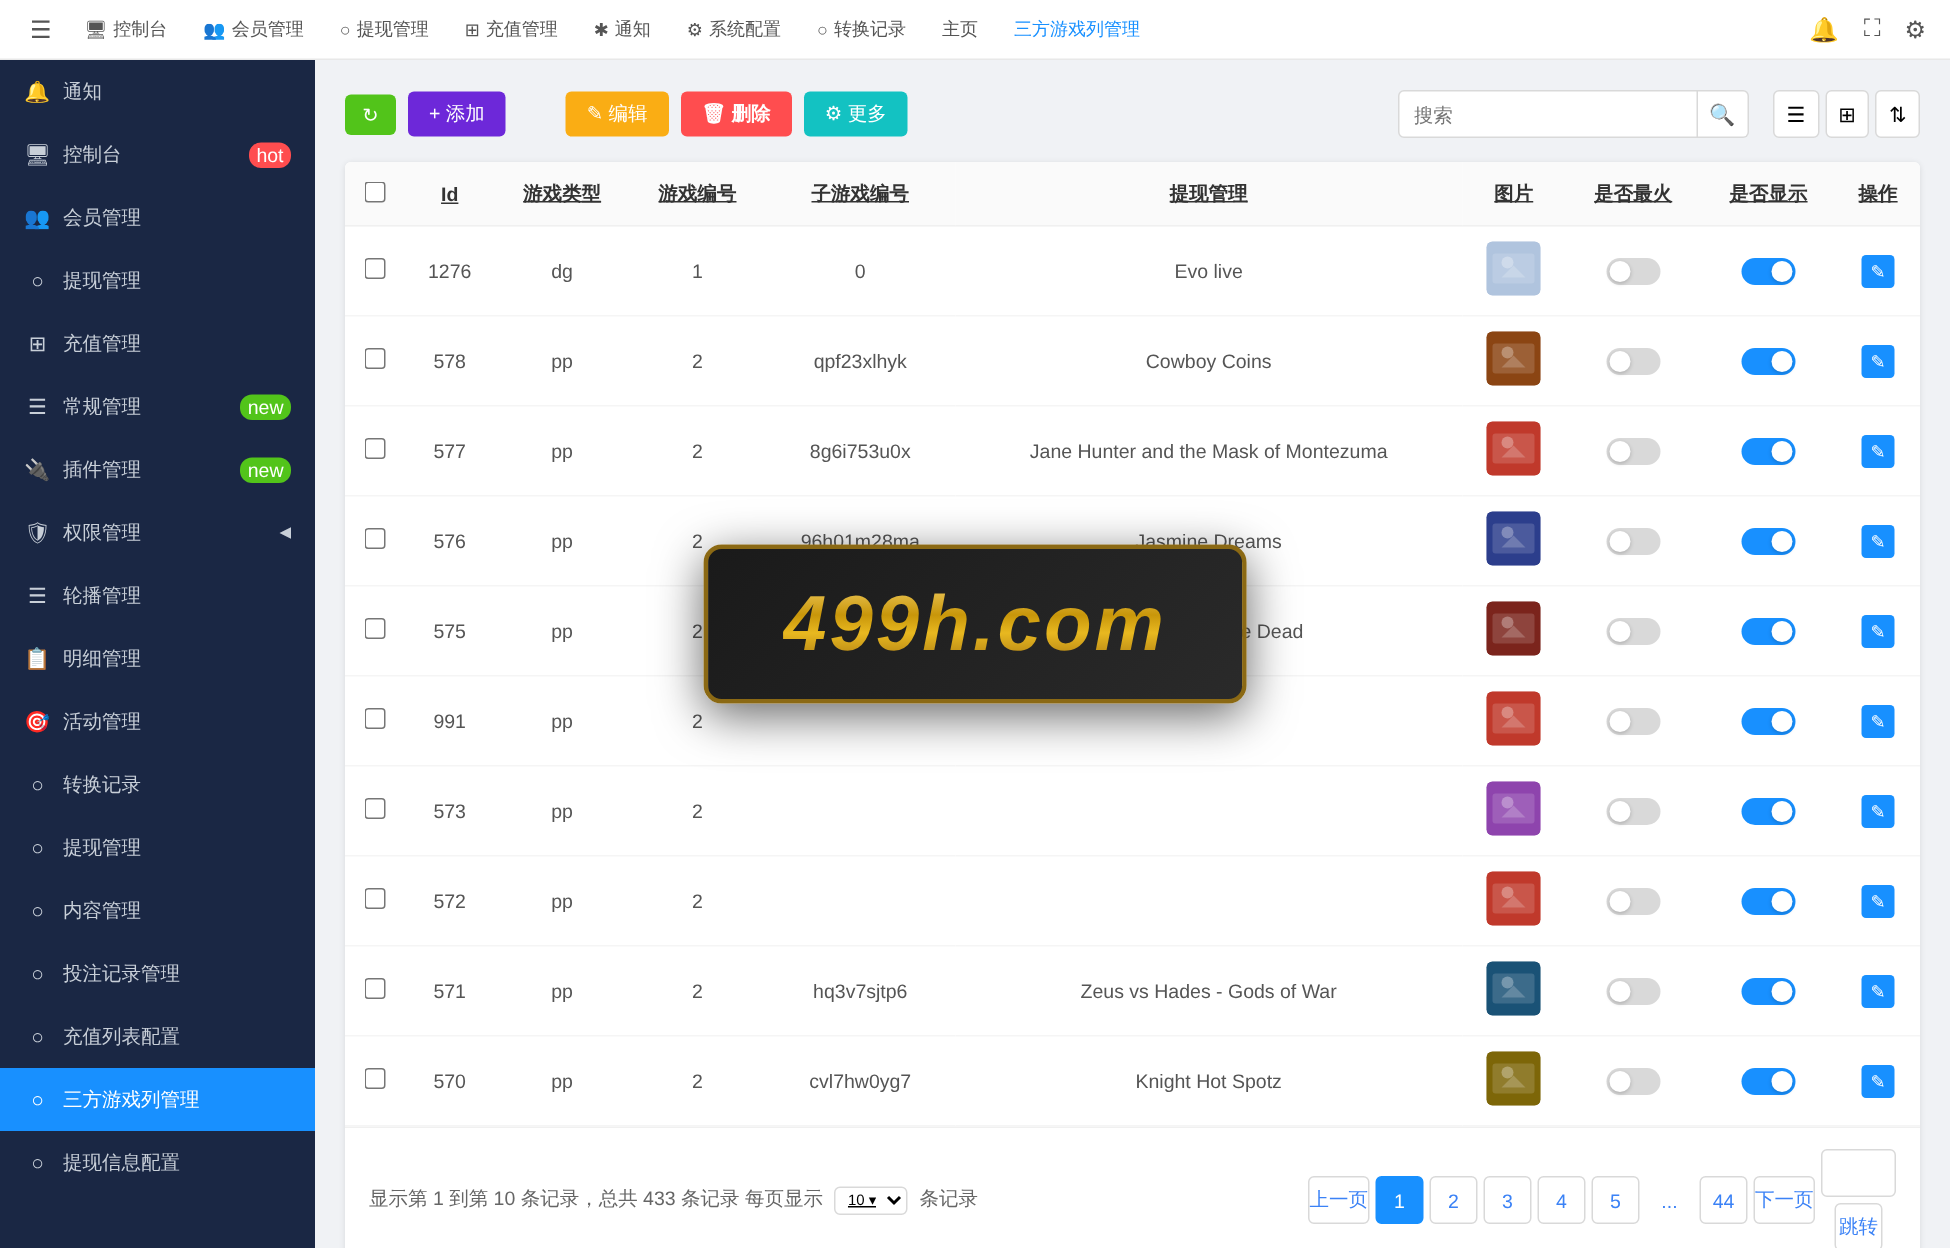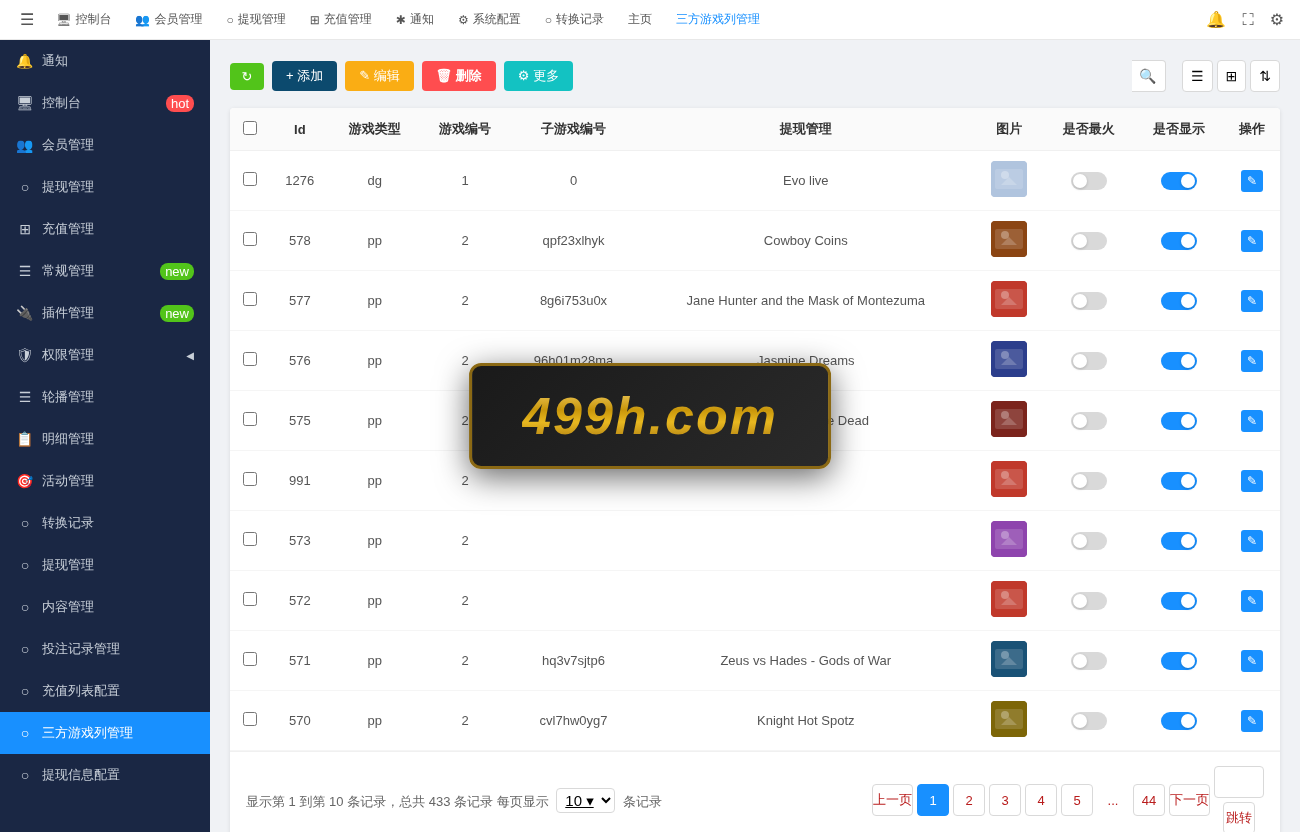--- a/index.html
+++ b/index.html
@@ -106,22 +106,22 @@
       align-items: center;
       gap: 4px;
       padding: 6px 14px;
       border: none;
       border-radius: 4px;
       cursor: pointer;
       font-size: 13px;
       color: #fff;
     }
     .btn-refresh { background: #52c41a; width: 34px; padding: 6px; justify-content: center; }
-    .btn-add { background: #0c4a6e; }
-    .btn-edit { background: #faad14; }
+    .btn-add { background: #6d28d9; }
+    .btn-edit { background: #faad14; margin-left: 32px; }
     .btn-delete { background: #ff4d4f; font-weight: bold; }
     .btn-more { background: #13c2c2; }
     .search-box {
       margin-left: auto;
       display: flex;
       align-items: center;
     }
     .search-input {
       border: 1px solid #d9d9d9;
       border-radius: 4px 0 0 4px;
@@ -176,20 +176,21 @@
       background: #fafafa;
       border-bottom: 1px solid #f0f0f0;
     }
     th {
       padding: 12px 8px;
       text-align: center;
       font-weight: 600;
       color: #333;
       font-size: 13px;
       border-bottom: 1px solid #f0f0f0;
+      text-decoration: underline;
     }
     td {
       padding: 10px 8px;
       text-align: center;
       color: #555;
       font-size: 13px;
       border-bottom: 1px solid #f5f5f5;
     }
     .checkbox-cell { width: 40px; }
     input[type="checkbox"] { cursor: pointer; width: 14px; height: 14px; }
@@ -249,21 +250,21 @@
       justify-content: space-between;
       padding: 14px 16px;
       border-top: 1px solid #f0f0f0;
       background: #fff;
     }
     .pagination-info { color: #666; font-size: 13px; }
     .per-page-select {
       border: 1px solid #d9d9d9;
       border-radius: 4px;
       padding: 2px 4px;
-      font-size: 15px;
+      font-size: 10px;
       cursor: pointer;
       background: #fff;
       margin: 0 4px;
       text-decoration: underline;
     }
     .pagination-btns {
       display: flex;
       align-items: center;
       gap: 4px;
     }
@@ -271,21 +272,21 @@
       min-width: 32px;
       height: 32px;
       border: 1px solid #d9d9d9;
       background: #fff;
       border-radius: 4px;
       cursor: pointer;
       font-size: 13px;
       display: flex;
       align-items: center;
       justify-content: center;
-      color: #b91c1c;
+      color: #3b82f6;
     }
     .page-btn.active { background: #1890ff; color: #fff; border-color: #1890ff; }
     .page-btn.ellipsis { border: none; background: none; cursor: default; }
     .jump-wrap {
       display: flex;
       align-items: center;
       gap: 4px;
       flex-direction: column;
     }
     .jump-input {
@@ -456,20 +457,21 @@
 
   <main class="main-content">
 
     <div class="toolbar">
       <button class="btn btn-refresh">↻</button>
       <button class="btn btn-add">+ 添加</button>
       <button class="btn btn-edit">✎ 编辑</button>
       <button class="btn btn-delete">🗑 删除</button>
       <button class="btn btn-more">⚙ 更多</button>
       <div class="search-box">
+        <input class="search-input" type="text" placeholder="搜索" style="">
         <button class="search-btn">🔍</button>
       </div>
       <div class="view-btns">
         <button class="view-btn">☰</button>
         <button class="view-btn">⊞</button>
         <button class="view-btn">⇅</button>
       </div>
     </div>
 
     <div class="table-wrap">

